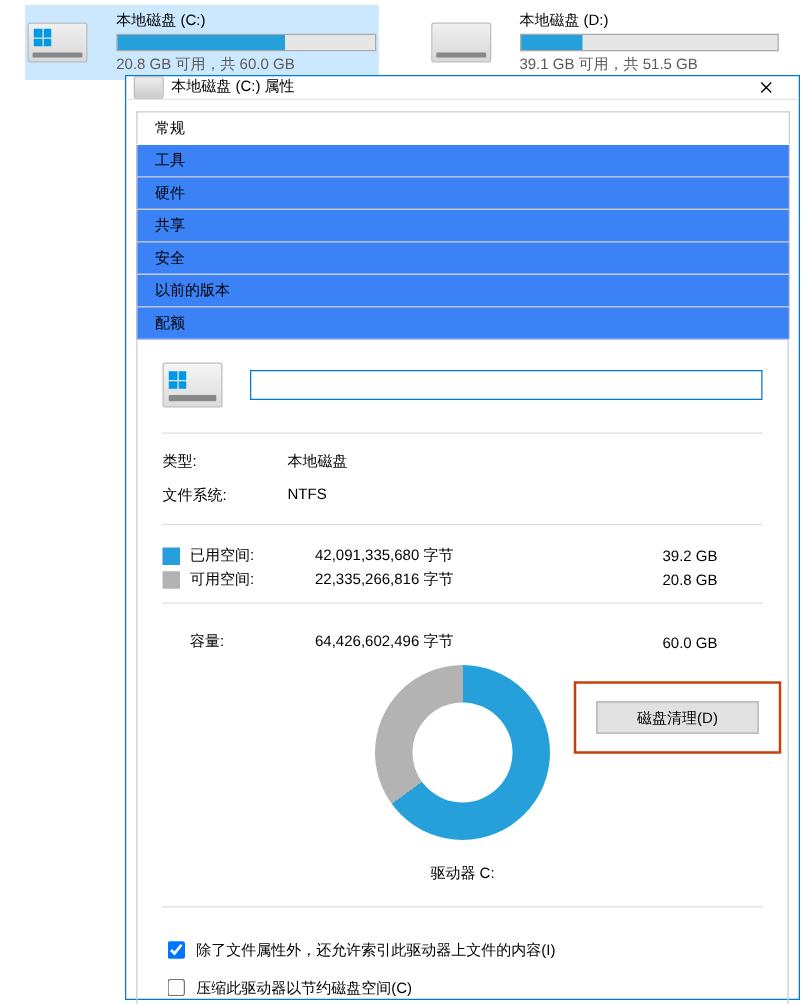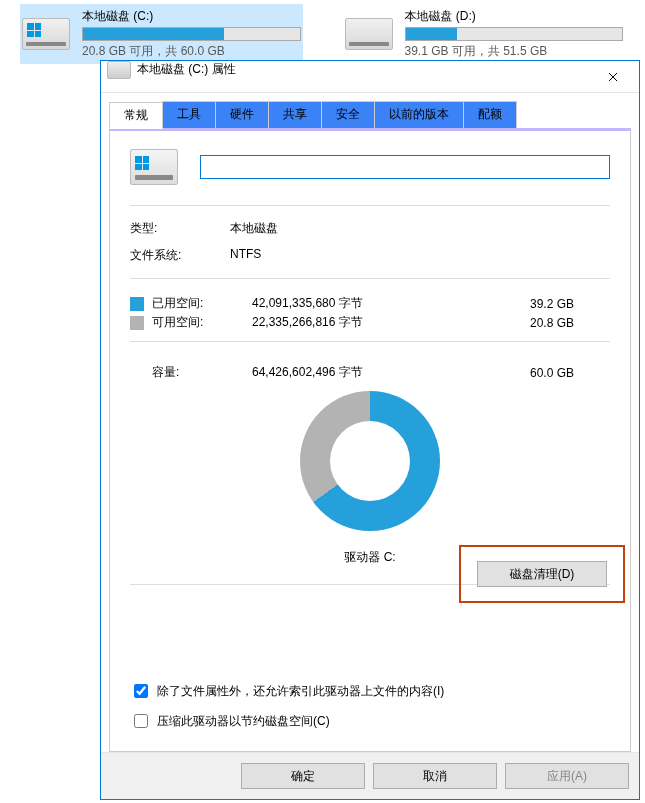--- a/index.html
+++ b/index.html
@@ -8,21 +8,21 @@
     font-family: "Microsoft YaHei", "Segoe UI", sans-serif;
     font-size: 12px;
     background: #fff;
     color: #000;
     width: 645px;
     height: 803px;
     position: relative;
   }
   
   .drives-row { display: flex; gap: 40px; padding: 4px 20px; }
-  .drive-tile { display: flex; align-items: center; gap: 12px; width: 300px; padding: 4px 2px; }
+  .drive-tile { display: flex; align-items: center; gap: 23px; width: 300px; padding: 4px 2px; }
   .drive-tile.selected { background: #cce8ff; }
   .drive-icon {
     width: 48px; height: 32px; position: relative;
     background: linear-gradient(#f0f0f0,#d8d8d8); border-radius: 2px;
     border: 1px solid #bbb;
   }
   .drive-icon::after{ content:''; position:absolute; bottom:3px; left:3px; right:3px; height:4px; background:#888; border-radius:1px;}
   .drive-icon .win-badge{ position:absolute; left:4px; top:4px; width:14px; height:14px; display:grid; grid-template-columns:1fr 1fr; grid-template-rows:1fr 1fr; gap:1px;}
   .drive-icon .win-badge span{ background:#0099e5;}
   .drive-text { flex:1; }
@@ -40,21 +40,21 @@
     background: #fff;
     display: flex; flex-direction: column;
   }
   .titlebar { display:flex; height:32px; border-bottom:1px solid #e5e5e5; padding:0 6px;}
   .titlebar .tb-icon { width:24px; height:18px; background:linear-gradient(#eee,#ccc); border:1px solid #bbb; border-radius:2px; position:relative; margin-right:6px;}
   .titlebar .tb-icon::before{content:''; position:absolute; left:2px; top:2px; width:8px; height:8px; display:grid;}
   .titlebar .title { flex:1; font-size:12px;}
   .titlebar .close { width:40px; height:100%; display:flex; align-items:center; justify-content:center; font-size:14px;}
 
   .tabs-area{ padding:8px 8px 0 8px; flex:1; display:flex; flex-direction:column;}
-  .tabs{ display:flex; border-bottom:3px solid #c4b5fd;}
+  .tabs{ display:flex; border-bottom:1px solid #c4b5fd;flex-direction:column;}
   .tab{ padding:4px 14px; border:1px solid #ccc; border-bottom:none; background:#fff; font-size:12px; position:relative; margin-right:-1px;}
   .tab[data-active="false"]{ background:#3b82f6; color:#000; }
   .tab[data-active="true"]{ background:#fff; border-bottom:1px solid #fff; top:1px; z-index:2;}
 
   .tab-content{ border:1px solid #ccc; border-top:none; flex:1; padding:18px 20px 10px 20px; display:flex; flex-direction:column;}
   .row-top{ display:flex; align-items:center; gap:22px; margin-bottom:10px;}
   .big-drive-icon{ width:48px; height:36px; background:linear-gradient(#f5f5f5,#dcdcdc); border:1px solid #bbb; border-radius:2px; position:relative;}
   .big-drive-icon::after{content:''; position:absolute; bottom:4px; left:4px; right:4px; height:5px; background:#888; border-radius:1px;}
   .big-drive-icon .win-badge{ position:absolute; left:4px; top:6px; width:14px; height:14px; display:grid; grid-template-columns:1fr 1fr; grid-template-rows:1fr 1fr; gap:1px;}
   .big-drive-icon .win-badge span{ background:#0099e5;}

